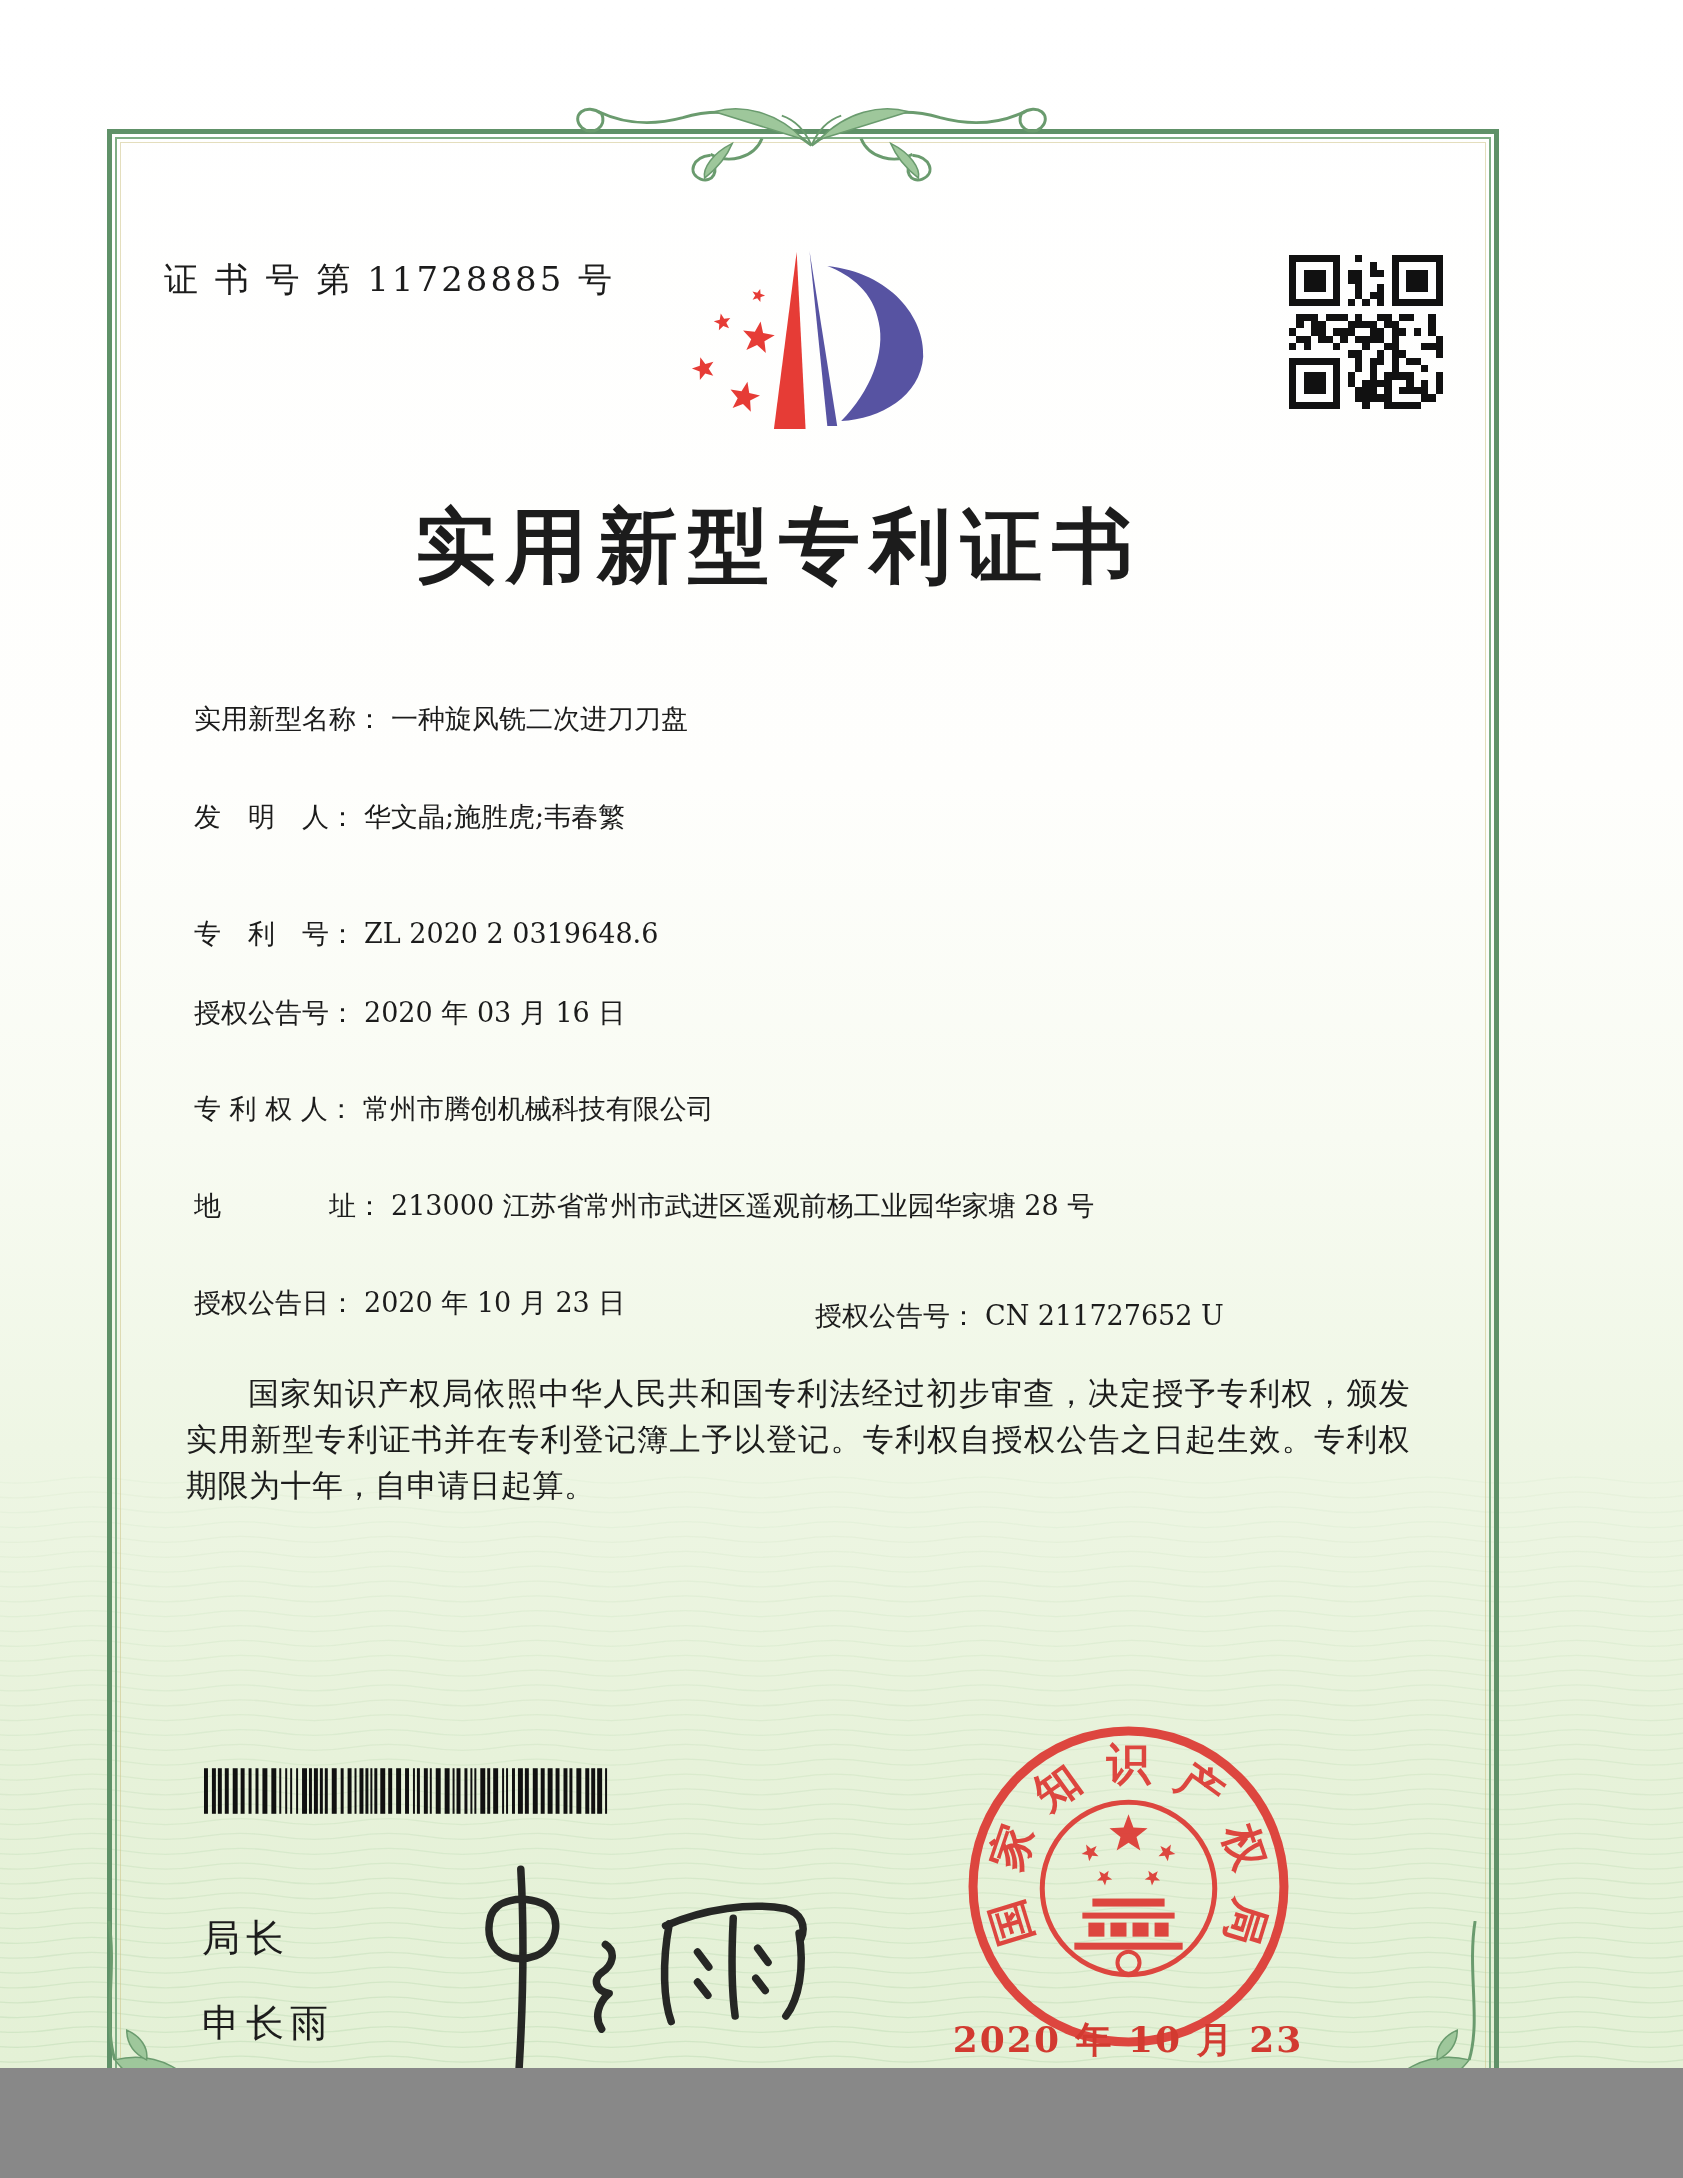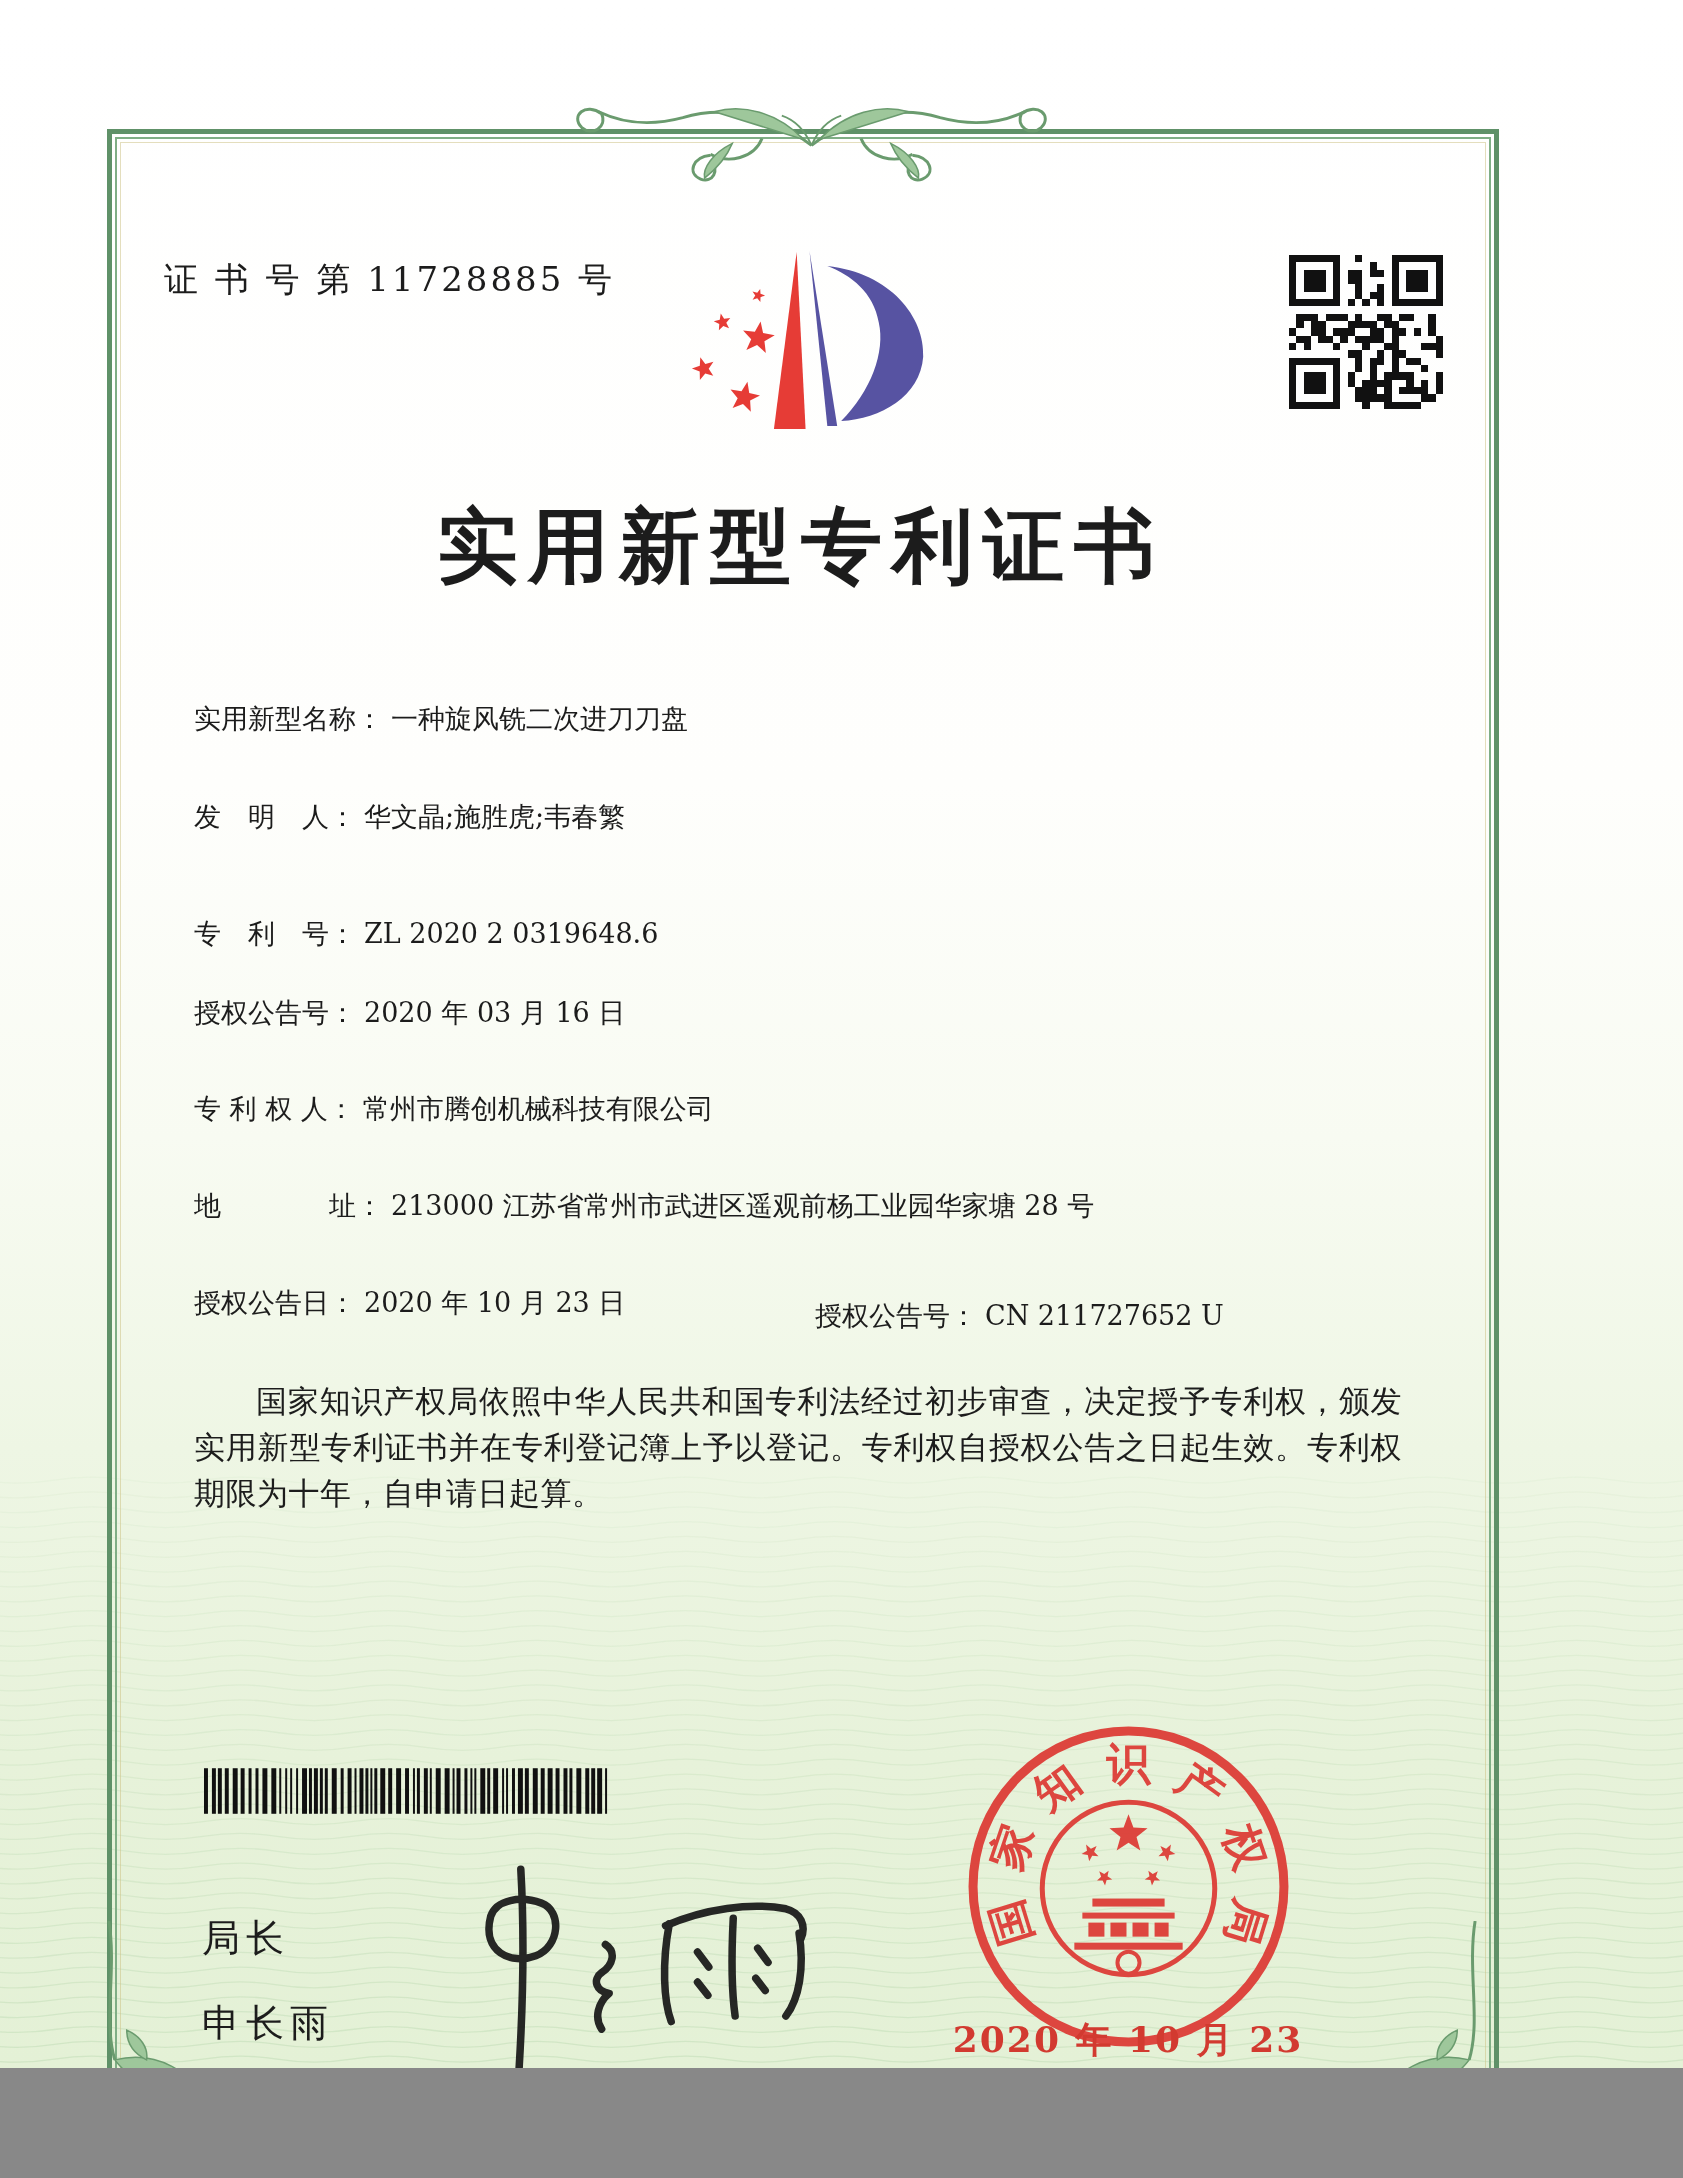--- a/index.html
+++ b/index.html
@@ -8,28 +8,28 @@
     background:linear-gradient(180deg,#ffffff 0%,#fefefc 38%,#f8fbf2 55%,#eef6e4 70%,#e7f2da 85%,#e4f1d6 100%);
     font-family:"DejaVu Serif","Liberation Serif",serif;color:#1c1c1c;
   }
   .abs{position:absolute;}
   #waves{position:absolute;left:0;top:0;z-index:1;}
   .frame{position:absolute;left:107px;top:129px;width:1392px;height:2037px;
     box-sizing:border-box;border:5px solid #5f9168;z-index:3;}
   .frame-inner{position:absolute;inset:3px;border:2px solid #7fae85;}
   .frame-gold{position:absolute;inset:8px;border:1px solid rgba(205,195,135,.55);}
   .cert-number{left:164px;top:257px;font-size:34px;letter-spacing:3px;z-index:5;}
-  .title{left:108px;top:493px;width:1386px;text-align:center;font-size:81px;font-weight:bold;
+  .title{left:86px;top:493px;width:1386px;text-align:center;font-size:81px;font-weight:bold;
     letter-spacing:10px;z-index:5;}
   .field-row{left:194px;width:1317px;font-size:27px;z-index:5;white-space:nowrap;}
   .fvalue{margin-left:8px;}
   .grant-col2{position:absolute;left:621px;top:13px;}
   .paragraphs{left:178px;top:1362px;width:1240px;font-size:31px;line-height:46px;
     letter-spacing:0.5px;text-align:justify;z-index:5;}
-  .paragraphs p{margin:16px;text-indent:2em;}
+  .paragraphs p{margin:8px;text-indent:2em;}
   .paragraphs p + p{margin-top:6px;}
   .director{left:202px;font-size:38px;letter-spacing:6px;z-index:5;}
   .seal-date{left:950px;top:2016px;width:356px;text-align:center;font-size:36px;
     color:#d23a30;letter-spacing:2px;z-index:7;font-weight:bold;}
   .footer{left:460px;top:2121px;width:594px;text-align:center;font-size:30px;
     letter-spacing:2px;z-index:5;}
   svg{display:block;}
   .z4{z-index:4;} .z5{z-index:5;} .z6{z-index:6;}
 </style>
 </head>

